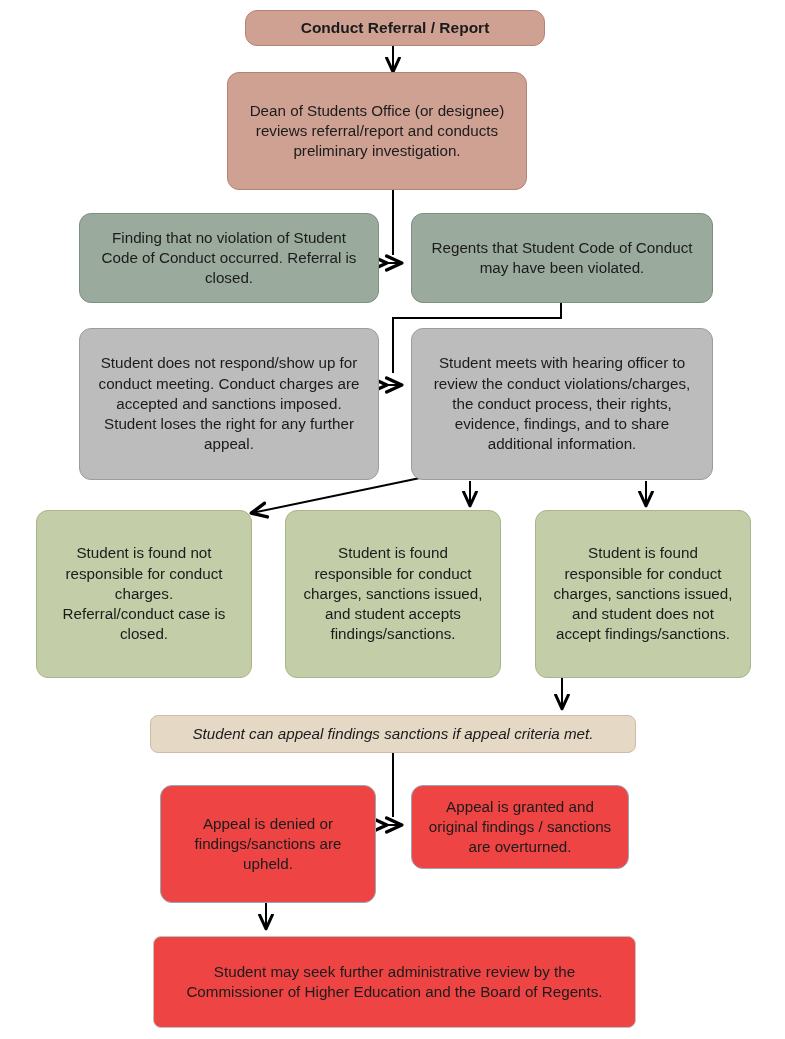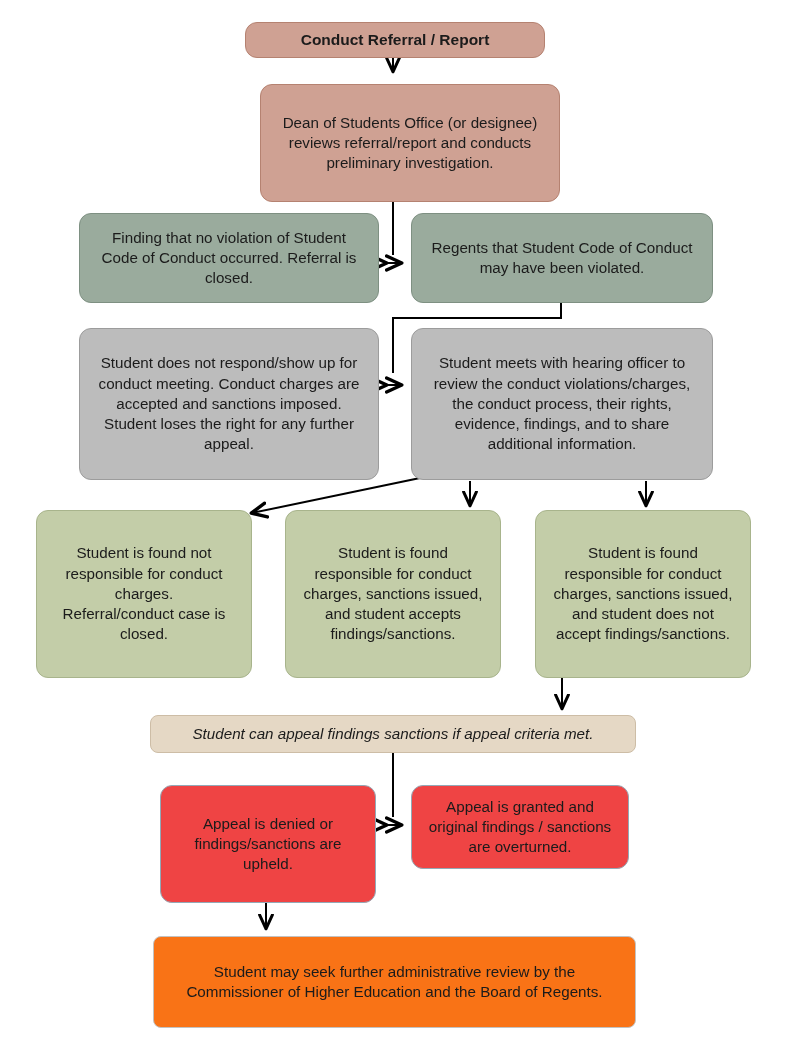--- a/index.html
+++ b/index.html
@@ -31,27 +31,27 @@
     border-radius:12px;
     border:1px solid rgba(90,90,90,.55);
     padding:6px 12px;
     line-height:1.33;
     font-size:15.2px;
     z-index:2;
   }
   .node span{display:block;width:100%;}
 
   
-  .rose   { background:#cfa193; border-color:#b58271;margin-top:12px; }
+  .rose   { background:#cfa193; border-color:#b58271; }
   .green  { background:#9aab9d; border-color:#7e9082; }
   .gray   { background:#bcbcbc; border-color:#9c9c9c; }
   .lgreen { background:#c3cda8; border-color:#a8b48c; }
   .tan    { background:#e5d8c5; border-color:#cdbda6;font-style:italic; }
   .blue   { background:#ef4444; border-color:#93a9b7; }
-  .lgray  { background:#f97316; border-color:#c2c2c2; }
+  .lgray  { background:#ef4444; border-color:#c2c2c2; }
 
   .title-node{ font-weight:bold; font-size:15.5px; }
 </style>
 </head>
 <body>
 
 <div id="canvas">
 
   <svg id="edges" viewBox="0 0 785 1039" width="785" height="1039" xmlns="http://www.w3.org/2000/svg">
     <defs>
@@ -84,21 +84,21 @@
     <line x1="393" y1="752" x2="393" y2="817" stroke="#000" stroke-width="2"></line>
     <line x1="386" y1="825" x2="401" y2="825" stroke="#000" stroke-width="2" marker-start="url(#ah2)" marker-end="url(#ah2)"></line>
 
     <line x1="266" y1="903" x2="266" y2="928" stroke="#000" stroke-width="2" marker-end="url(#ah)"></line>
   </svg>
 
   <div class="node rose title-node" style="left:245px; top:10px; width:300px; height:36px;">
     <span>Conduct Referral / Report</span>
   </div>
 
-  <div class="node rose" style="left:260px; top:72px; width:300px; height:118px;">
+  <div class="node rose" style="left:227px; top:72px; width:300px; height:118px;">
     <span>Dean of Students Office (or designee) reviews referral/report and conducts preliminary investigation.</span>
   </div>
 
   <div class="node green" style="left:79px; top:213px; width:300px; height:90px;padding-left:12px;">
     <span>Finding that no violation of Student Code of Conduct occurred. Referral is closed.</span>
   </div>
 
   <div class="node green" style="left:411px; top:213px; width:302px; height:90px;">
     <span>Regents that Student Code of Conduct may have been violated.</span>
   </div>

